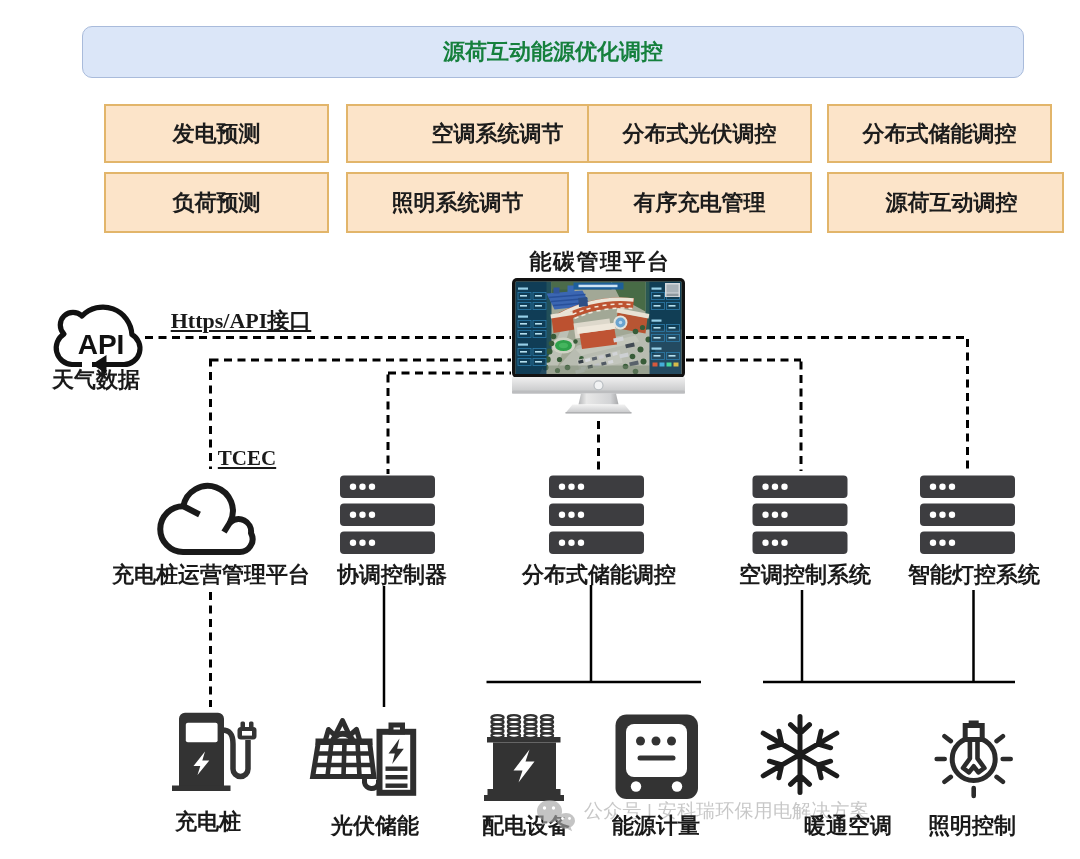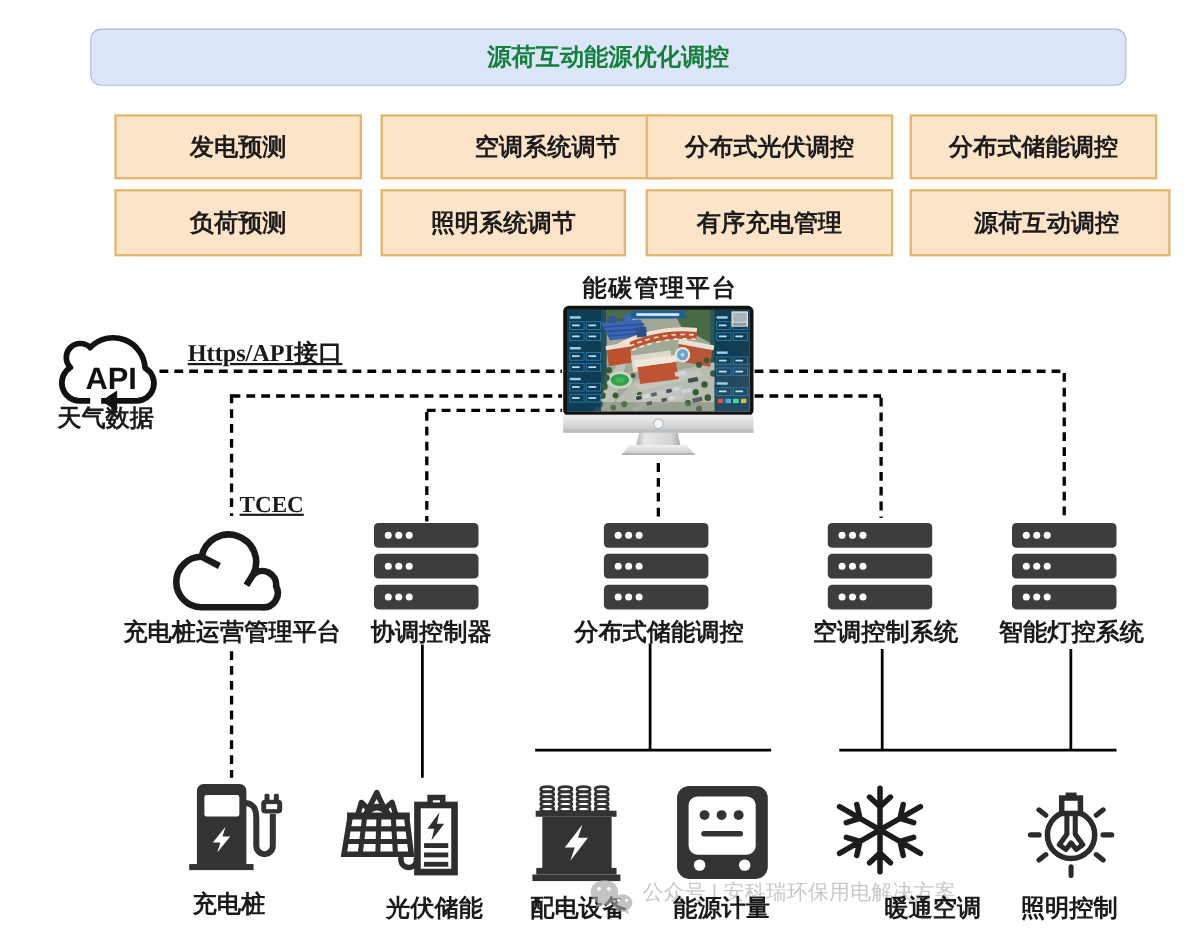--- a/index.html
+++ b/index.html
@@ -37,21 +37,21 @@
 
   <div class="lbl" style="left:211px;top:560px;">充电桩运营管理平台</div>
   <div class="lbl" style="left:392px;top:560px;">协调控制器</div>
   <div class="lbl" style="left:599px;top:560px;">分布式储能调控</div>
   <div class="lbl" style="left:805px;top:560px;">空调控制系统</div>
   <div class="lbl" style="left:974px;top:560px;">智能灯控系统</div>
 
   <div class="abs" style="left:584px;top:798px;font-size:19px;color:#9a9a9a;opacity:0.55;white-space:nowrap;letter-spacing:0.2px;">公众号 | 安科瑞环保用电解决方案</div>
 
   <div class="lbl" style="left:208px;top:807px;">充电桩</div>
-  <div class="lbl" style="left:375px;top:810.5px;margin-left:20px;">光伏储能</div>
+  <div class="lbl" style="left:375px;top:810.5px;">光伏储能</div>
   <div class="lbl" style="left:526px;top:810.5px;">配电设备</div>
   <div class="lbl" style="left:656px;top:810.5px;">能源计量</div>
   <div class="lbl" style="left:838px;top:810.5px;padding-left:20px;">暖通空调</div>
   <div class="lbl" style="left:972px;top:810.5px;">照明控制</div>
 
   <svg class="abs" style="left:0;top:0;" width="1080" height="859" viewBox="0 0 1080 859">
 
     <g stroke="#000" stroke-width="3" fill="none" stroke-dasharray="8 5.5">
       <path d="M145,337.5 H511"></path>
       <path d="M210.5,358.5 V469 M210.5,360 H511"></path>

